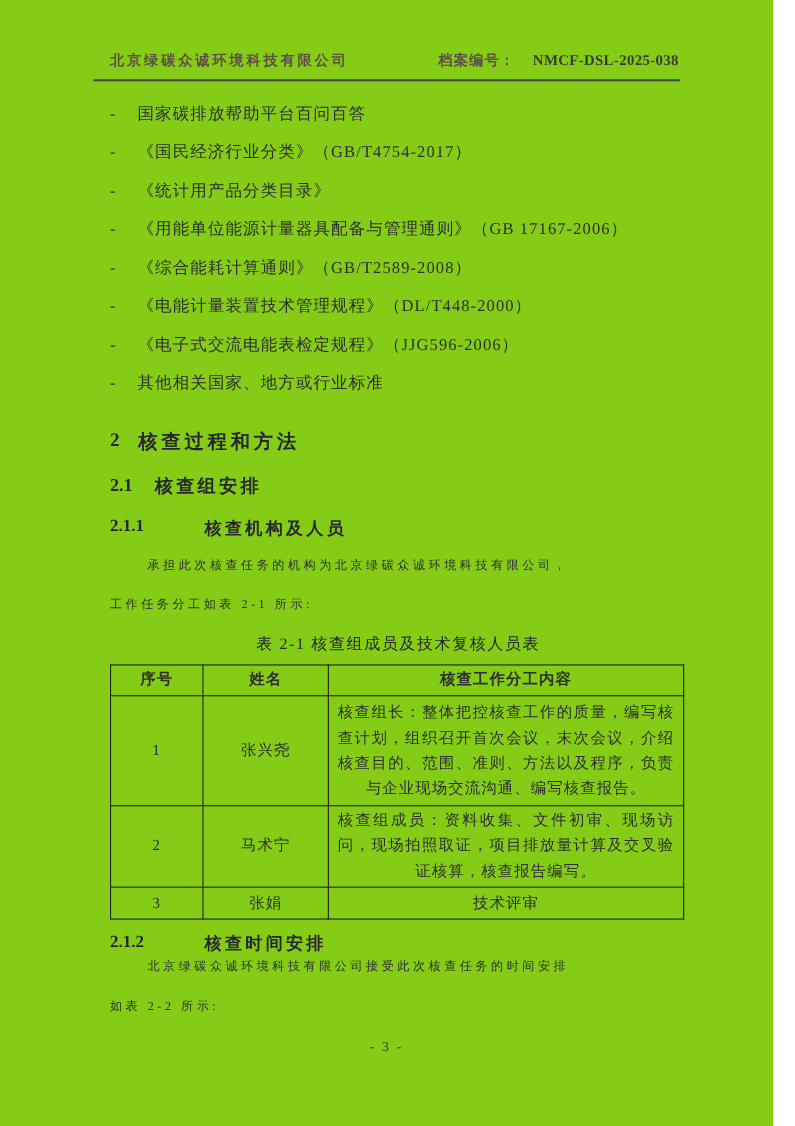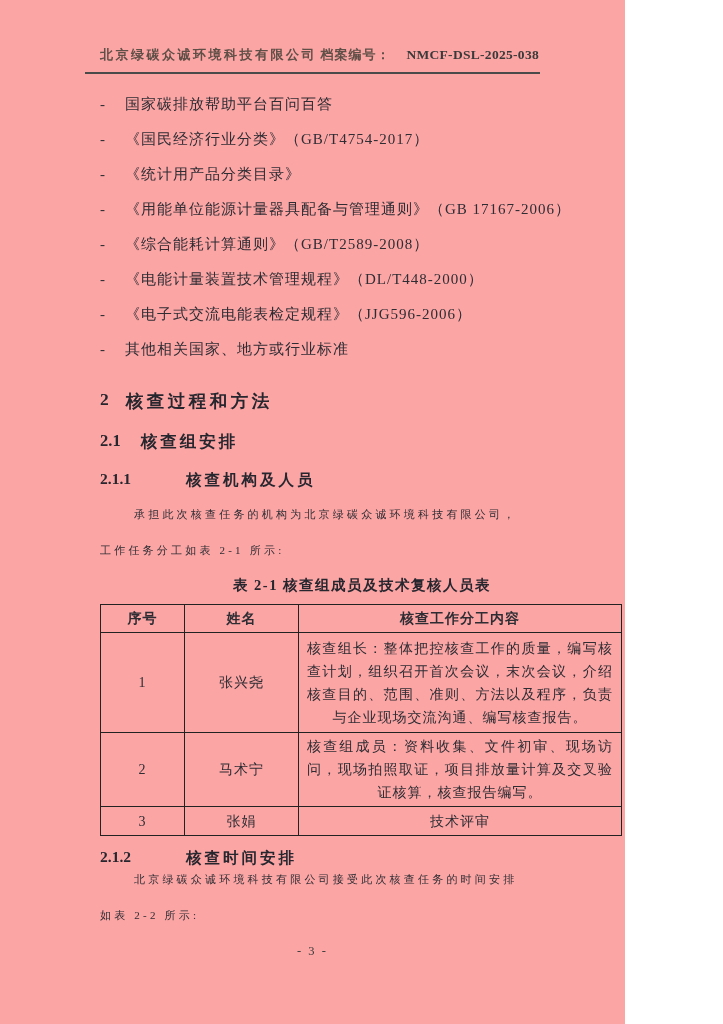--- a/index.html
+++ b/index.html
@@ -1,17 +1,17 @@
 <!DOCTYPE html>
 <html><head>
 <meta charset="utf-8">
 <style>
   html,body { margin:0; padding:0; background:#ffffff; }
   body { width:723px; height:1024px; font-family:"Liberation Serif", serif; color:#2d2d33; }
-  .page { position:relative; width:625px; height:1024px; background:#fca5a5; overflow:hidden; }
+  .page { position:relative; width:703px; height:1024px; background:#84cc16; overflow:hidden; }
 
   
   .doc-header { position:absolute; top:46px; left:100px; right:86px;
     display:flex; justify-content:space-between; align-items:baseline;
     color:#5f4f47; font-weight:bold; font-size:13px; white-space:nowrap; }
   .company { letter-spacing:2.5px; }
   .archive { display:flex; gap:16px; align-items:center; }
   .archive-label { letter-spacing:1px; }
   .archive-no { color:#3a3a3a; font-size:13.5px; letter-spacing:0.3px; }
   .header-rule { position:absolute; top:72px; left:85px; right:85px; border-top:2px solid #4a4a4a; }
@@ -32,21 +32,21 @@
   .sec211 { margin-top:17px; }
   .sec212 { margin-top:12px; }
   .sec211 .ttl, .sec212 .ttl { letter-spacing:3px;margin-left:40px; }
 
   .para { margin:0; font-size:11px; letter-spacing:3.2px; line-height:21px; white-space:nowrap; }
   .p1a { margin-top:13px; text-indent:34px; }
   .p1b { margin-top:15px; }
   .p2a { text-indent:34px; }
   .p2b { margin-top:15px; }
 
-  .tbl-caption { margin-top:15px; text-align:center; font-weight:bold;
+  .tbl-caption { margin-top:15px; text-align:center; font-weight:normal;
     font-size:14.5px; letter-spacing:1.5px; color:#26262e; }
 
   table.t1 { border-collapse:collapse; margin-top:9px; width:522px; table-layout:fixed;
     font-size:14px; color:#2d2d33; }
   .t1 th, .t1 td { border:1.5px solid #222222; padding:2px 8px; letter-spacing:1px; line-height:23px; }
   .t1 th { font-weight:bold; text-align:center; }
   .t1 col.c1 { width:84px; } .t1 col.c2 { width:114px; }
   .t1 tr.hr { height:28px; }
   .t1 tr.r1 { height:100px; } .t1 tr.r2 { height:69px; } .t1 tr.r3 { height:29px; }
   .t1 td.cell-no, .t1 td.cell-name { text-align:center; }

